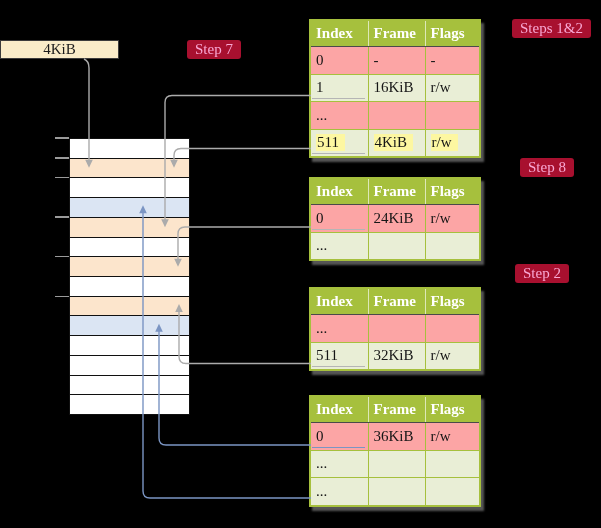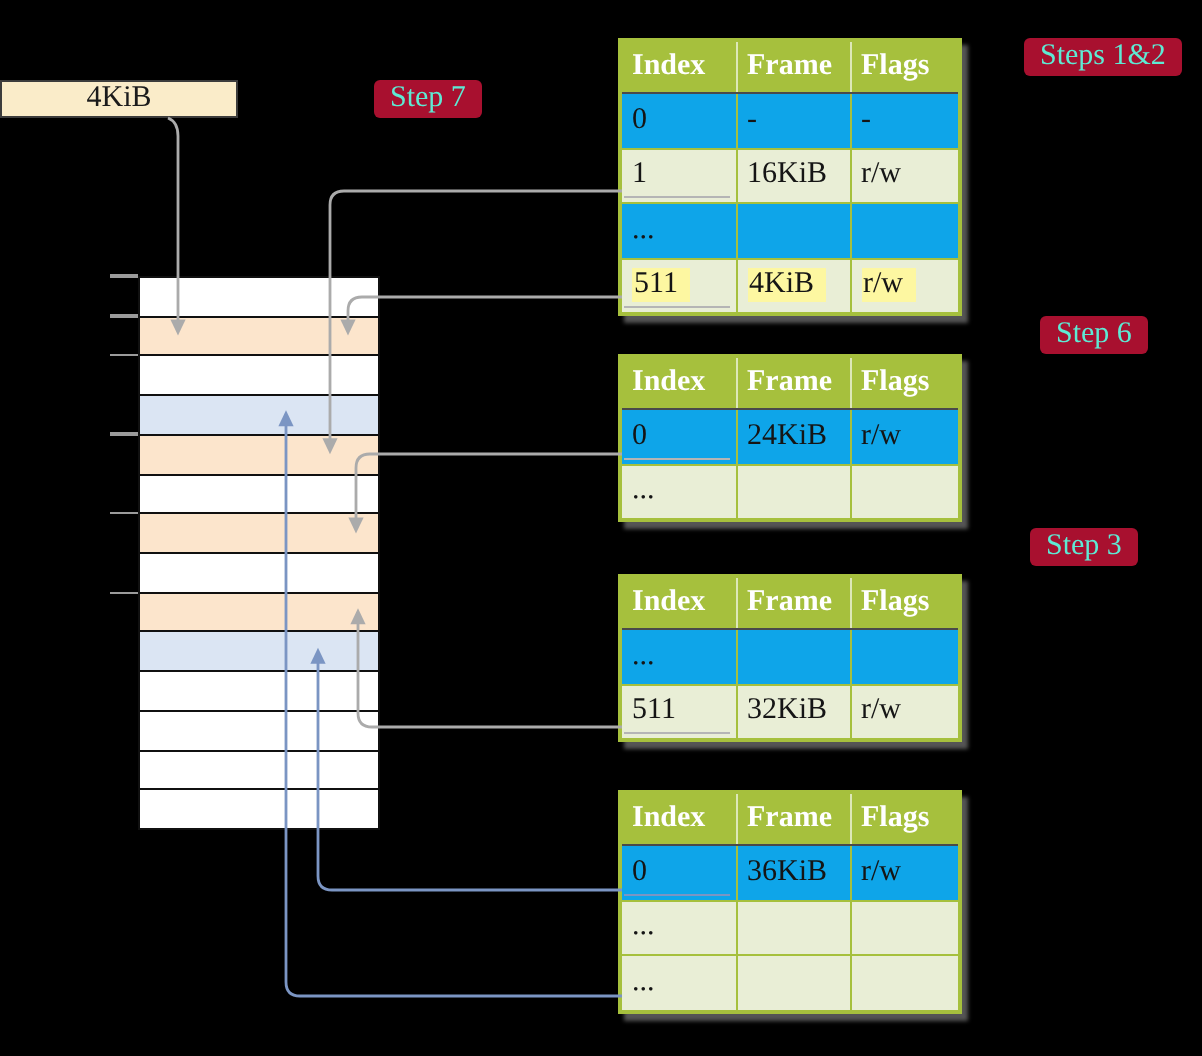--- a/index.html
+++ b/index.html
@@ -5,40 +5,40 @@
   html,body{margin:0;padding:0;background:#000;}
   #stage{position:relative;width:601px;height:528px;background:#000;overflow:hidden;
          font-family:"Liberation Serif","DejaVu Serif",serif;}
 
   
   .rootbox{position:absolute;left:0;top:40px;width:119px;height:19px;box-sizing:border-box;
            background:var(--root_cream);border:1px solid #3c3c3c;text-align:center;
            line-height:17px;font-size:15px;color:#1b1b1b;}
 
   
-  .badge{position:absolute;background:var(--badge_red);color:#5eead4;font-size:15px;
+  .badge{position:absolute;background:var(--badge_red);color:#f9a8d4;font-size:15px;
          line-height:16px;padding:1px 8px 2px 8px;border-radius:3px;white-space:nowrap;}
   .b-step0{left:187px;top:40px;}
   .b-steps12{left:512px;top:19px;}
   .b-step3{left:520px;top:158px;}
   .b-step4{left:515px;top:264px;}
 
   
   #memory{position:absolute;left:69px;top:138px;width:121px;height:277px;box-sizing:border-box;
           border:1.5px solid #101010;display:flex;flex-direction:column;}
   .mrow{flex:1;border-top:1.5px solid #101010;}
   .mrow:first-child{border-top:none;}
   .mrow.plain{background:#ffffff;}
   .mrow.peach{background:var(--frame_peach);}
   .mrow.blue{background:var(--frame_blue);}
   .tick{position:absolute;left:55px;width:14px;height:1.5px;background:#9b9b9b;}
 
   
   table.pt{position:absolute;left:309px;width:170px;border-collapse:collapse;table-layout:fixed;
-           border:2px solid var(--grid_green);background:#0ea5e9;
+           border:2px solid var(--grid_green);background:#fca5a5;
            box-shadow:3px 3.5px 2px rgba(155,155,155,0.55);font-size:15px;}
   table.t0{top:19px;} table.t1{top:177px;} table.t2{top:287px;} table.t3{top:395px;}
   table.pt col.c0{width:58px;} table.pt col.c1{width:57px;} table.pt col.c2{width:55px;}
   table.pt th{height:25px;background:var(--header_green);color:#fff;font-weight:bold;
               text-align:left;padding:0 0 0 5px;border-left:1.5px solid #dde8b8;
               border-bottom:1.5px solid #4a4a4a;font-size:15px;}
   table.pt th:first-child{border-left:none;}
   table.pt td{height:26.5px;padding:0 0 0 5px;border:1.5px solid var(--grid_green);
               color:#151515;position:relative;overflow:hidden;white-space:nowrap;}
   table.pt tr.alt td{background:var(--row_green);}
@@ -51,22 +51,22 @@
 </style>
 </head>
 <body>
 
 <div id="stage">
 
   <div class="rootbox">4KiB</div>
 
   <div class="badge b-step0">Step 7</div>
   <div class="badge b-steps12">Steps 1&amp;2</div>
-  <div class="badge b-step3">Step 6</div>
-  <div class="badge b-step4">Step 3</div>
+  <div class="badge b-step3">Step 8</div>
+  <div class="badge b-step4">Step 2</div>
 
   <div id="memory">
       <div class="mrow plain"></div>
       <div class="mrow peach"></div>
       <div class="mrow plain"></div>
       <div class="mrow blue"></div>
       <div class="mrow peach"></div>
       <div class="mrow plain"></div>
       <div class="mrow peach"></div>
       <div class="mrow plain"></div>

